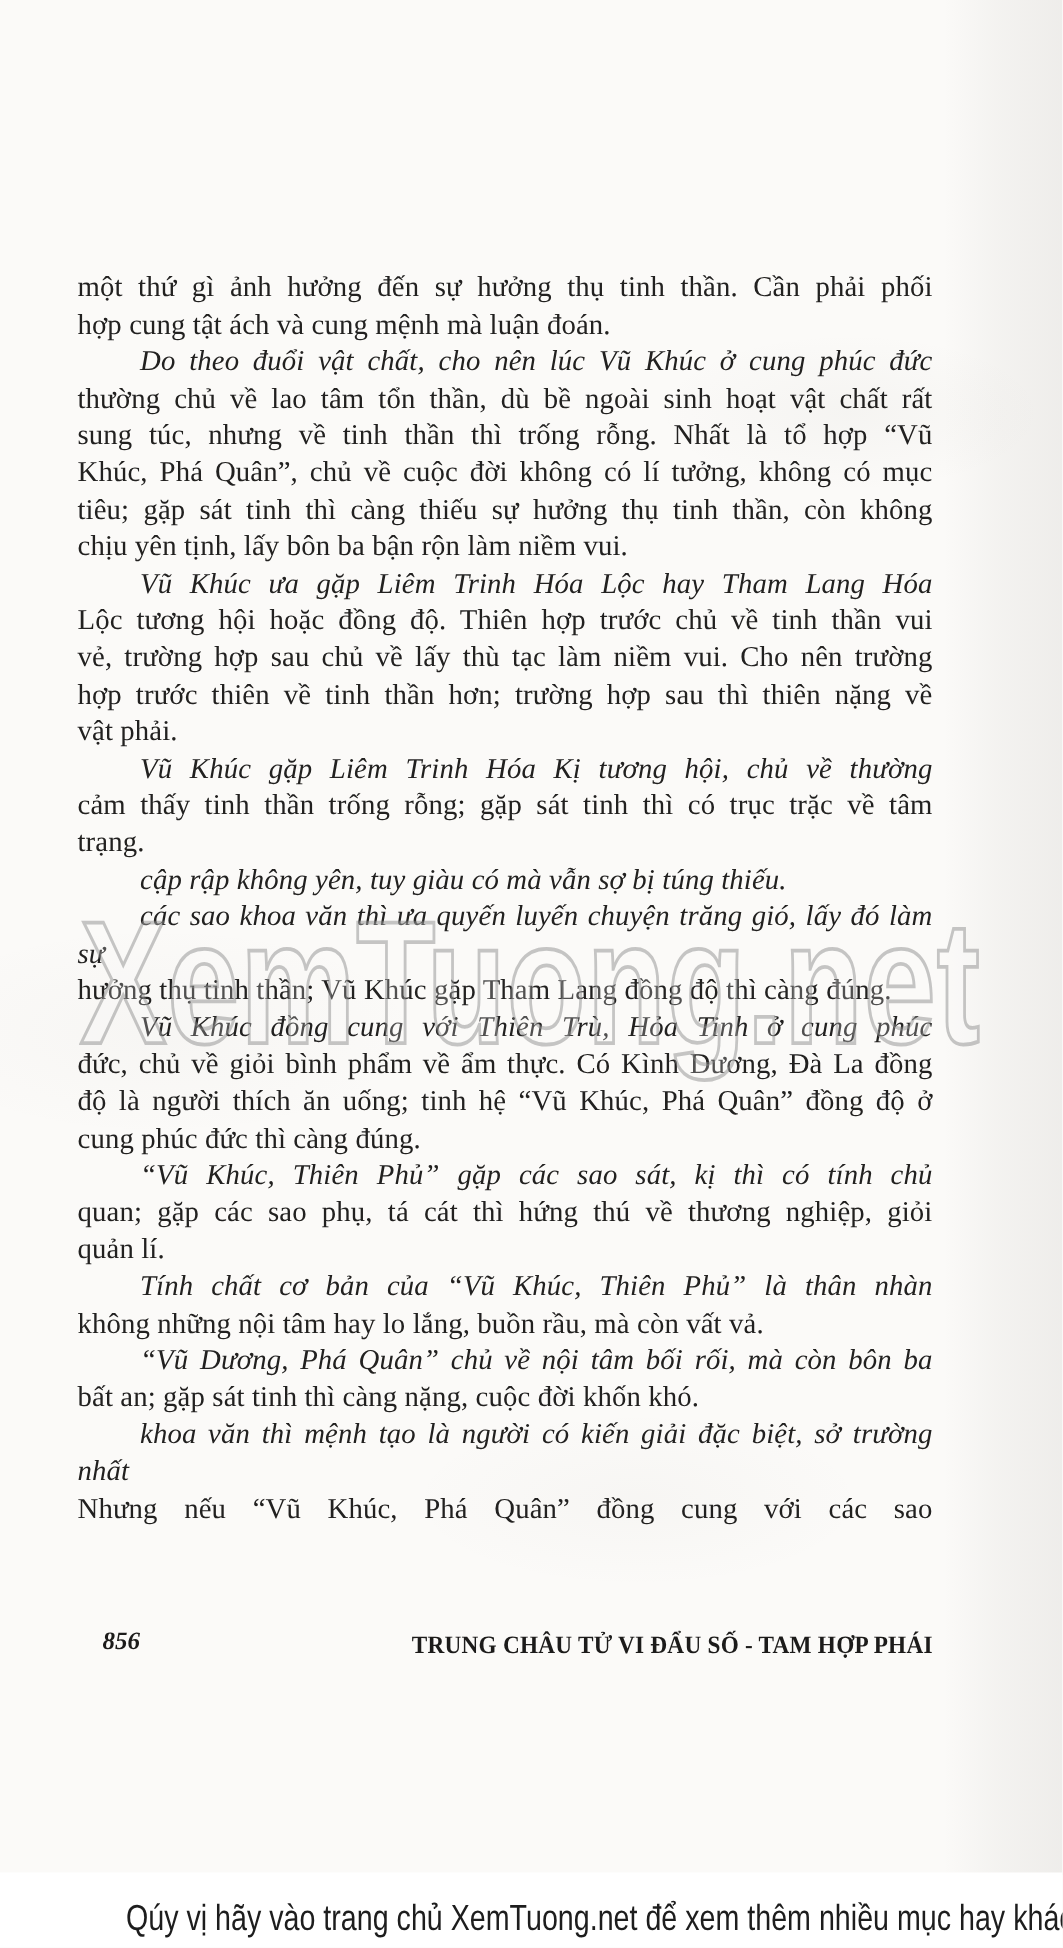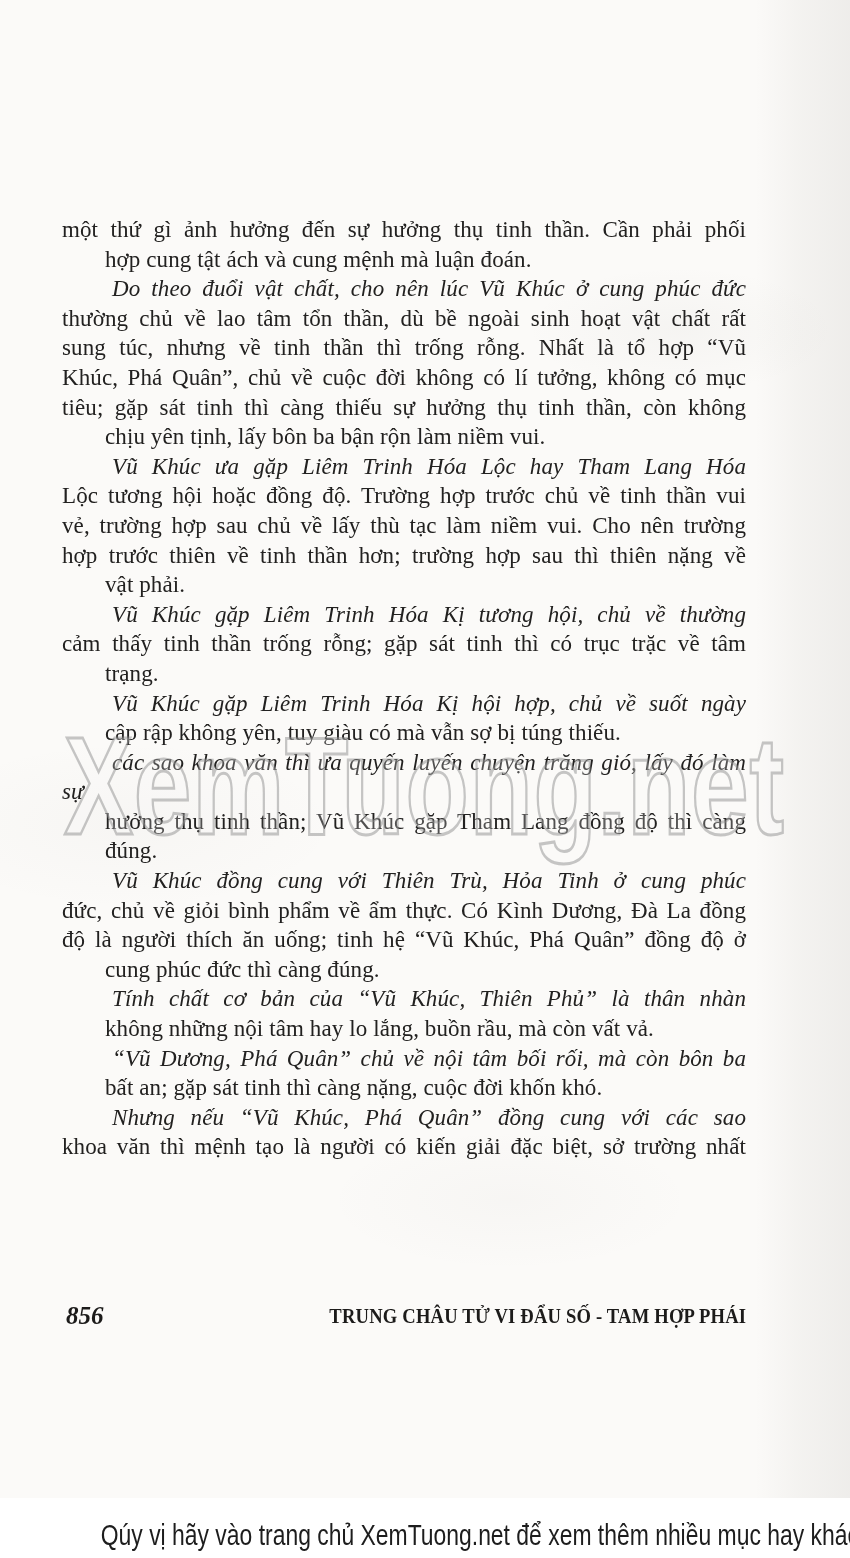--- a/index.html
+++ b/index.html
@@ -32,40 +32,40 @@
     background:#ffffff;
   }
   
   .body-text {
     position:absolute; left:62px; top:215px; width:684px;
     font-size:23px; line-height:29.6px; color:#222120;
     letter-spacing:0.1px;
   }
   .para { margin:0; }
   .para .bl { text-align:justify; text-align-last:justify; }
-  .para .bl.last { text-align-last:left;margin-left:43px; }
+  .para .bl.last { text-align-last:left; }
   .para.indent .bl:first-child { text-indent:50px;font-style:italic; }
   
   .watermark {
     position:absolute; left:64px; top:716px; width:850px;
     font-family:"Liberation Sans", sans-serif;
     font-weight:bold; font-size:140px; line-height:1; letter-spacing:1px;
     color:rgba(252,252,250,0.22);
     -webkit-text-stroke:3px rgba(138,138,138,0.48);
     transform:scaleX(0.74); transform-origin:left top;
     pointer-events:none; white-space:nowrap;
   }
   
   .footer-row {
     position:absolute; left:62px; top:1302px; width:684px; height:34px;
   }
   .page-number {
-    position:absolute; left:4px; top:0;
+    position:absolute; left:20px; top:0;
     font-family:"Liberation Serif", serif;
-    font-weight:bold; font-style:italic; font-size:25px; color:#1c1b1a;
+    font-weight:bold; font-style:italic; font-size:20px; color:#1c1b1a;
   }
   .running-title {
     position:absolute; right:0; top:3px;
     font-family:"Liberation Serif", serif;
     font-weight:bold; font-size:20px; color:#1c1b1a;
     letter-spacing:0.2px; white-space:nowrap;
     transform:scaleX(0.93); transform-origin:right top;
   }
   
   .banner {
@@ -97,55 +97,59 @@
       <div class="para indent">
         <div class="bl">Do theo đuổi vật chất, cho nên lúc Vũ Khúc ở cung phúc đức</div>
         <div class="bl">thường chủ về lao tâm tổn thần, dù bề ngoài sinh hoạt vật chất rất</div>
         <div class="bl">sung túc, nhưng về tinh thần thì trống rỗng. Nhất là tổ hợp “Vũ</div>
         <div class="bl">Khúc, Phá Quân”, chủ về cuộc đời không có lí tưởng, không có mục</div>
         <div class="bl">tiêu; gặp sát tinh thì càng thiếu sự hưởng thụ tinh thần, còn không</div>
         <div class="bl last">chịu yên tịnh, lấy bôn ba bận rộn làm niềm vui.</div>
       </div>
       <div class="para indent">
         <div class="bl">Vũ Khúc ưa gặp Liêm Trinh Hóa Lộc hay Tham Lang Hóa</div>
-        <div class="bl">Lộc tương hội hoặc đồng độ. Trường hợp trước chủ về tinh thần vui</div>
+        <div class="bl">Lộc tương hội hoặc đồng độ. Thiên hợp trước chủ về tinh thần vui</div>
         <div class="bl">vẻ, trường hợp sau chủ về lấy thù tạc làm niềm vui. Cho nên trường</div>
         <div class="bl">hợp trước thiên về tinh thần hơn; trường hợp sau thì thiên nặng về</div>
         <div class="bl last">vật phải.</div>
       </div>
       <div class="para indent">
         <div class="bl">Vũ Khúc gặp Liêm Trinh Hóa Kị tương hội, chủ về thường</div>
         <div class="bl">cảm thấy tinh thần trống rỗng; gặp sát tinh thì có trục trặc về tâm</div>
         <div class="bl last">trạng.</div>
       </div>
       <div class="para indent">
-        <div class="bl">Vũ Khúc gặp Liêm Trinh Hóa Kị hội hợp, chủ về suốt ngày</div>
         <div class="bl last">cập rập không yên, tuy giàu có mà vẫn sợ bị túng thiếu.</div>
       </div>
       <div class="para indent">
         <div class="bl">các sao khoa văn thì ưa quyến luyến chuyện trăng gió, lấy đó làm sự</div>
         <div class="bl last">hưởng thụ tinh thần; Vũ Khúc gặp Tham Lang đồng độ thì càng đúng.</div>
       </div>
       <div class="para indent">
         <div class="bl">Vũ Khúc đồng cung với Thiên Trù, Hỏa Tinh ở cung phúc</div>
         <div class="bl">đức, chủ về giỏi bình phẩm về ẩm thực. Có Kình Dương, Đà La đồng</div>
         <div class="bl">độ là người thích ăn uống; tinh hệ “Vũ Khúc, Phá Quân” đồng độ ở</div>
         <div class="bl last">cung phúc đức thì càng đúng.</div>
       </div>
       <div class="para indent">
+        <div class="bl">“Vũ Khúc, Thiên Phủ” gặp các sao sát, kị thì có tính chủ</div>
+        <div class="bl">quan; gặp các sao phụ, tá cát thì hứng thú về thương nghiệp, giỏi</div>
+        <div class="bl last">quản lí.</div>
+      </div>
+      <div class="para indent">
         <div class="bl">Tính chất cơ bản của “Vũ Khúc, Thiên Phủ” là thân nhàn</div>
         <div class="bl last">không những nội tâm hay lo lắng, buồn rầu, mà còn vất vả.</div>
       </div>
       <div class="para indent">
         <div class="bl">“Vũ Dương, Phá Quân” chủ về nội tâm bối rối, mà còn bôn ba</div>
         <div class="bl last">bất an; gặp sát tinh thì càng nặng, cuộc đời khốn khó.</div>
       </div>
       <div class="para indent">
+        <div class="bl">khoa văn thì mệnh tạo là người có kiến giải đặc biệt, sở trường nhất</div>
         <div class="bl">Nhưng nếu “Vũ Khúc, Phá Quân” đồng cung với các sao</div>
-        <div class="bl">khoa văn thì mệnh tạo là người có kiến giải đặc biệt, sở trường nhất</div>
       </div>
     </div>
 
   <div class="watermark">XemTuong.net</div>
 
   <div class="footer-row">
     <span class="page-number">856</span>
     <span class="running-title">TRUNG CHÂU TỬ VI ĐẨU SỐ - TAM HỢP PHÁI</span>
   </div>
 

